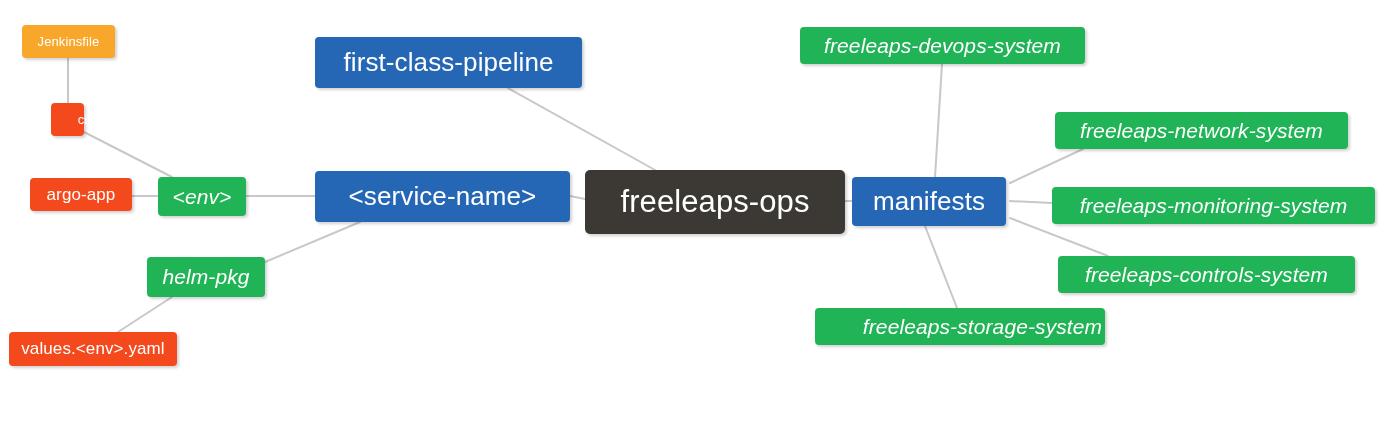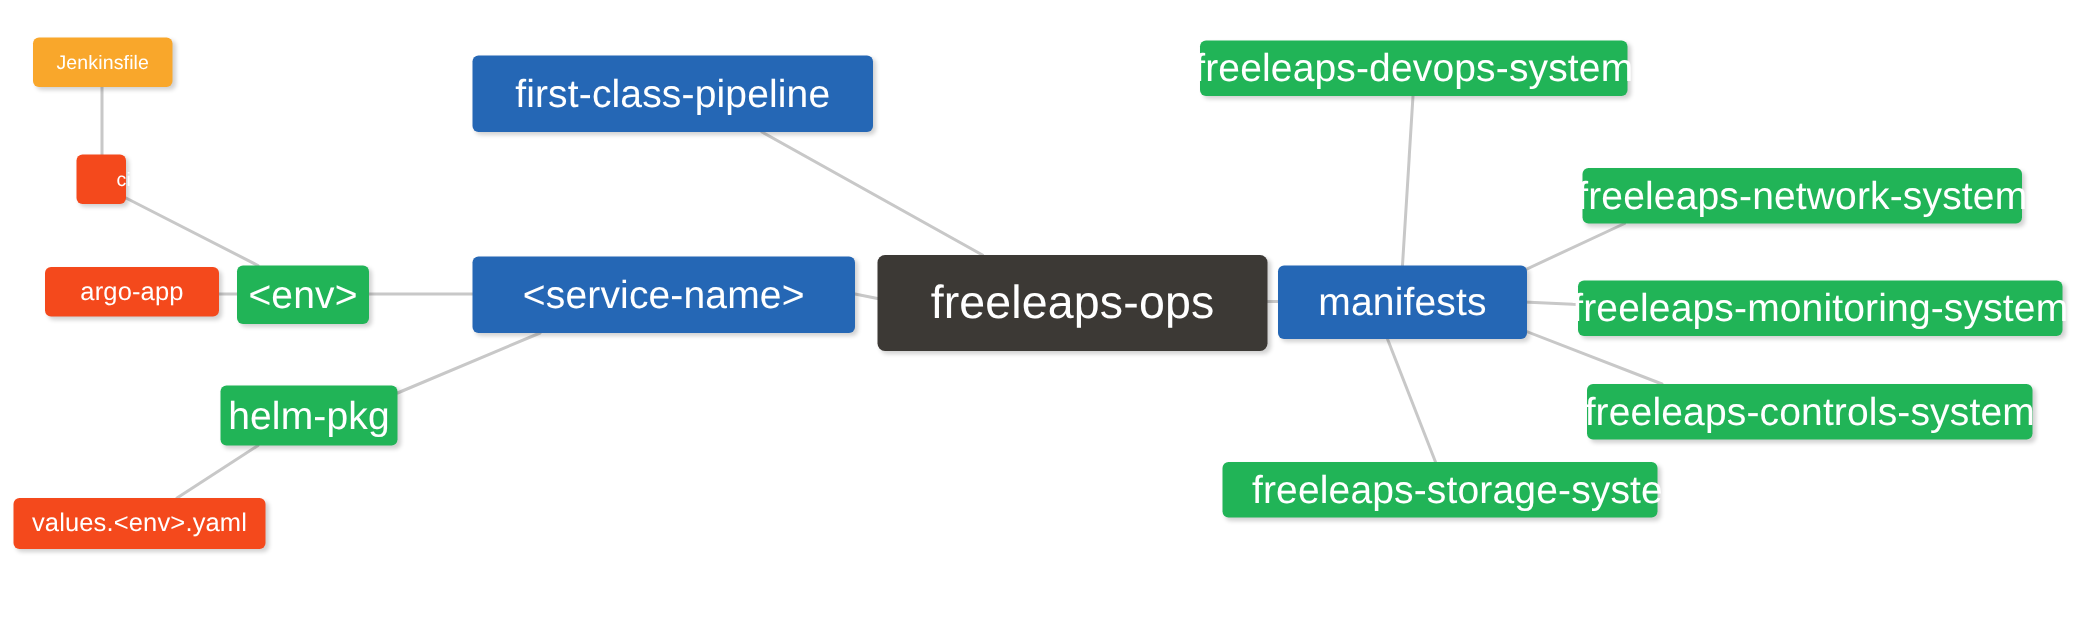--- a/index.html
+++ b/index.html
@@ -52,21 +52,21 @@
     background: #21b457;
   }
   .node-orange {
     background: #f9a72b;
   }
   .node-red {
     background: #f4491c;
   }
   .size-xl { font-size: 31px; }
   .size-lg { font-size: 26px; }
-  .size-md { font-size: 26px; }
+  .size-md { font-size: 21px; font-style: italic; }
   .size-sm { font-size: 17px; }
   .size-xs { font-size: 13px; }
 </style>
 </head>
 <body>
 
 <div id="mindmap">
   <svg id="edge-layer" viewBox="0 0 1390 421" preserveAspectRatio="none">
       <line x1="68" y1="58" x2="68" y2="103" stroke="#c8c8c8" stroke-width="2" stroke-linecap="round"></line>
       <line x1="84" y1="132" x2="172" y2="177" stroke="#c8c8c8" stroke-width="2" stroke-linecap="round"></line>
@@ -78,26 +78,26 @@
       <line x1="570" y1="196" x2="585" y2="199" stroke="#c8c8c8" stroke-width="2" stroke-linecap="round"></line>
       <line x1="845" y1="201" x2="852" y2="201" stroke="#c8c8c8" stroke-width="2" stroke-linecap="round"></line>
       <line x1="935" y1="177" x2="942" y2="64" stroke="#c8c8c8" stroke-width="2" stroke-linecap="round"></line>
       <line x1="1010" y1="183" x2="1083" y2="149" stroke="#c8c8c8" stroke-width="2" stroke-linecap="round"></line>
       <line x1="1010" y1="201" x2="1052" y2="203" stroke="#c8c8c8" stroke-width="2" stroke-linecap="round"></line>
       <line x1="1010" y1="218" x2="1108" y2="256" stroke="#c8c8c8" stroke-width="2" stroke-linecap="round"></line>
       <line x1="925" y1="226" x2="957" y2="308" stroke="#c8c8c8" stroke-width="2" stroke-linecap="round"></line>
     </svg>
 <div class="node node-orange size-xs" style="left: 22px; top: 25px; width: 93px; height: 33px;">Jenkinsfile</div>
     <div class="node node-red size-xs" style="left: 51px; top: 103px; width: 33px; height: 33px; padding-left: 30px;">ci</div>
-    <div class="node node-red size-sm" style="left: 30px; top: 178px; width: 116px; height: 33px;">argo-app</div>
+    <div class="node node-red size-sm" style="left: 30px; top: 178px; width: 102px; height: 33px;">argo-app</div>
     <div class="node node-green size-md" style="left: 158px; top: 177px; width: 88px; height: 39px;">&lt;env&gt;</div>
     <div class="node node-green size-md" style="left: 147px; top: 257px; width: 118px; height: 40px;">helm-pkg</div>
     <div class="node node-red size-sm" style="left: 9px; top: 332px; width: 168px; height: 34px;">values.&lt;env&gt;.yaml</div>
     <div class="node node-blue size-lg" style="left: 315px; top: 37px; width: 267px; height: 51px;">first-class-pipeline</div>
     <div class="node node-blue size-lg" style="left: 315px; top: 171px; width: 255px; height: 51px;">&lt;service-name&gt;</div>
     <div class="node node-root size-xl" style="left: 585px; top: 170px; width: 260px; height: 64px;">freeleaps-ops</div>
-    <div class="node node-blue size-lg" style="left: 852px; top: 177px; width: 166px; height: 49px;">manifests</div>
+    <div class="node node-blue size-lg" style="left: 852px; top: 177px; width: 154px; height: 49px;">manifests</div>
     <div class="node node-green size-md" style="left: 800px; top: 27px; width: 285px; height: 37px;">freeleaps-devops-system</div>
     <div class="node node-green size-md" style="left: 1055px; top: 112px; width: 293px; height: 37px;">freeleaps-network-system</div>
     <div class="node node-green size-md" style="left: 1052px; top: 187px; width: 323px; height: 37px;">freeleaps-monitoring-system</div>
     <div class="node node-green size-md" style="left: 1058px; top: 256px; width: 297px; height: 37px;">freeleaps-controls-system</div>
     <div class="node node-green size-md" style="left: 815px; top: 308px; width: 290px; height: 37px; padding-left: 45px;">freeleaps-storage-system</div>
   </div>
 
 </body></html>

